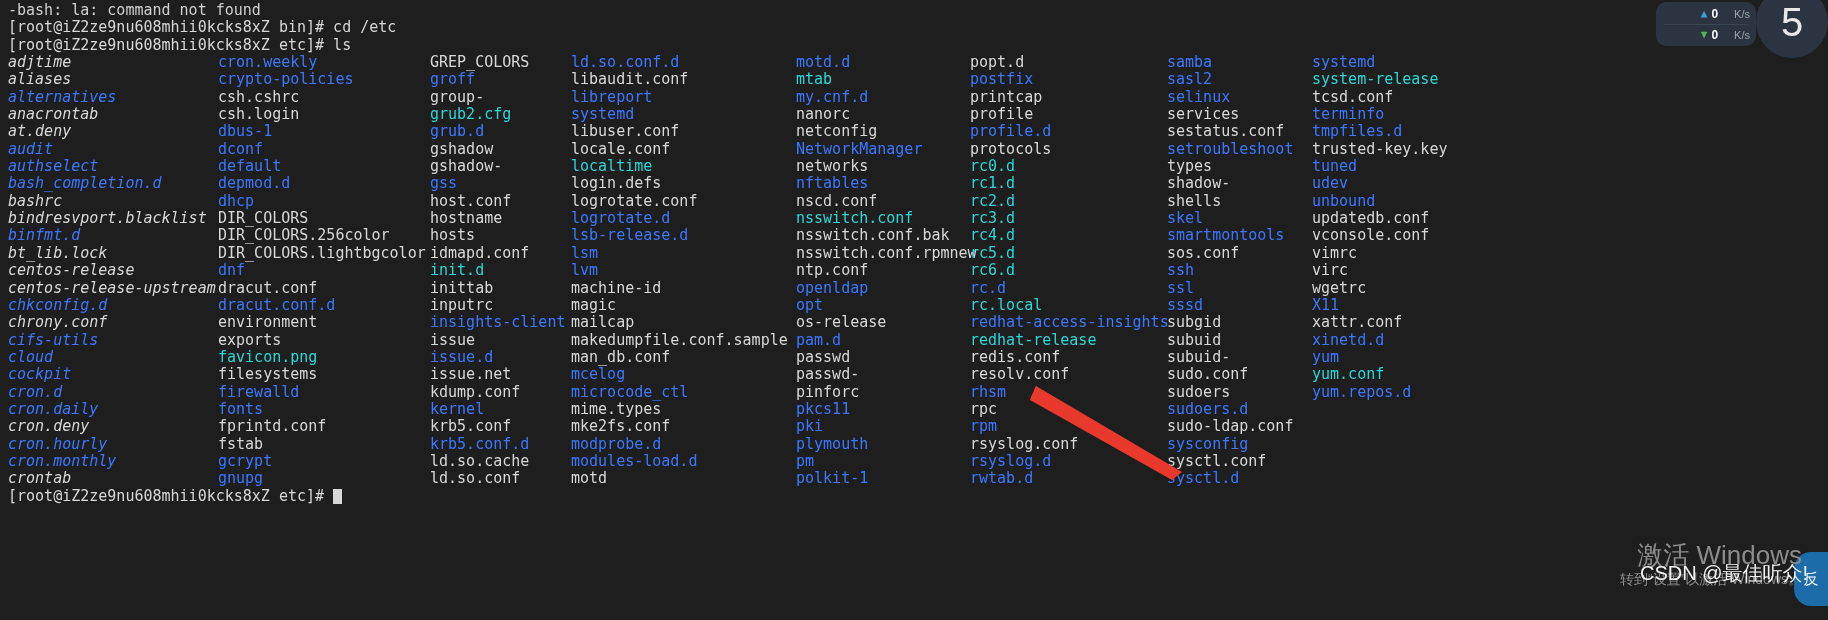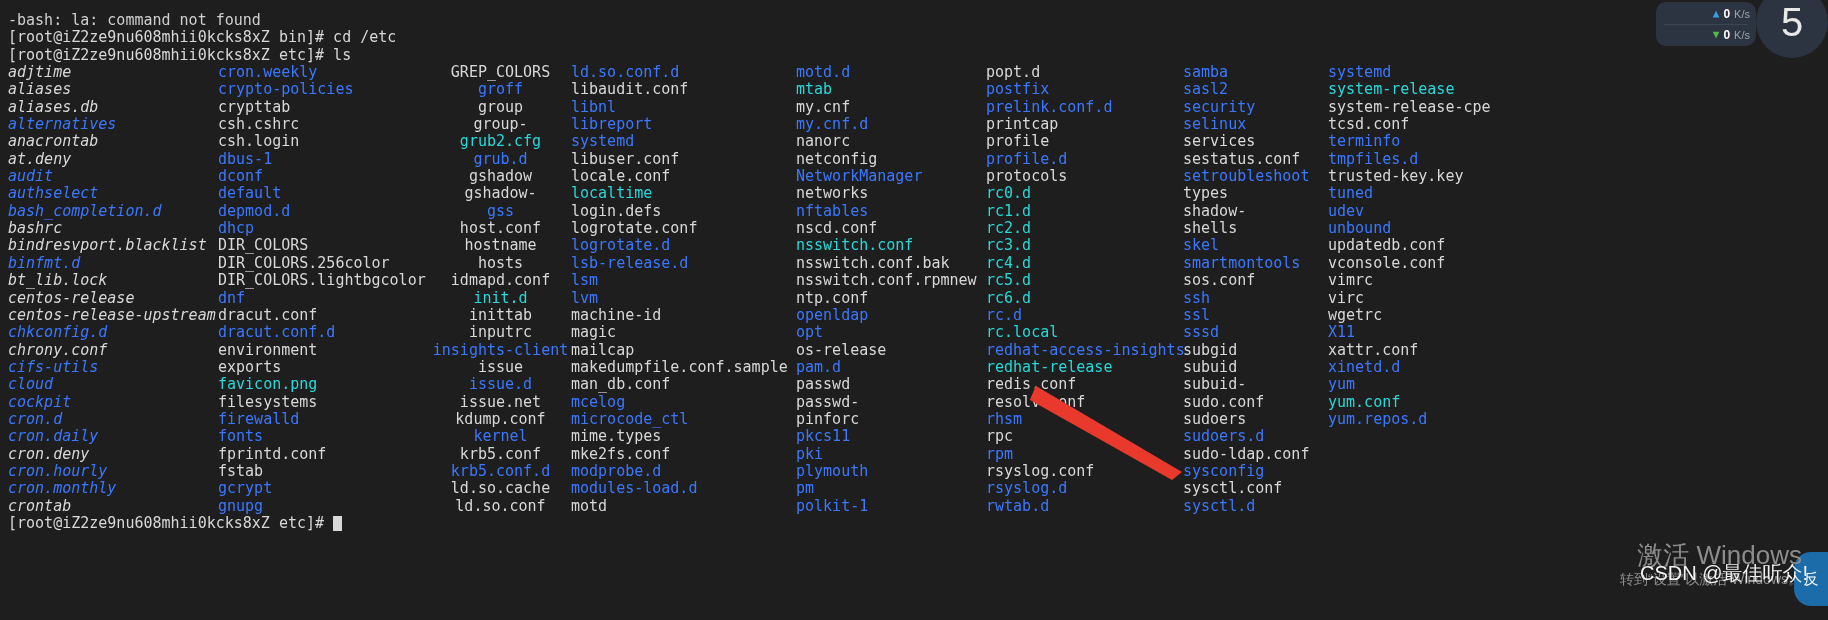--- a/index.html
+++ b/index.html
@@ -8,21 +8,21 @@
     background:#1e1e1e;
     font-family:"DejaVu Sans Mono","Liberation Mono",monospace;
     overflow:hidden;
     position:relative;
   }
   #term{
     position:absolute;
     left:0;top:0;
     width:1828px;height:620px;
     box-sizing:border-box;
-    padding:12px 0 0 8px;
+    padding:2px 0 0 8px;
     background:#1e1e1e;
   }
   
   #leftbar{
     position:absolute;left:0;top:24px;width:3px;height:596px;
     background:#2d7fd3;
   }
   #topstrip{
     position:absolute;left:0;top:0;width:1828px;height:22px;
     background:#212121;
@@ -50,23 +50,23 @@
   }
   .cell{
     display:inline-block;
     vertical-align:top;
     white-space:pre;
     font-size:15px;
     overflow:visible;
   }
   .c0{width:210px;font-style:italic;}
   .c1{width:212px;}
-  .c2{width:141px;text-align:center;}
+  .c2{width:141px;}
   .c3{width:225px;}
-  .c4{width:190px;}
+  .c4{width:174px;}
   .c5{width:197px;}
   .c6{width:145px;}
   .c7{width:200px;}
   .f-file{color:#d8d8d8;}
   .f-dir{color:#3b78ff;}
   .f-link{color:#29d8d8;}
 
   
   .caret{
     display:inline-block;
@@ -98,21 +98,21 @@
   .netrow{
     display:flex;align-items:center;
     height:20px;
     justify-content:flex-end;
     gap:4px;
   }
   .netarrow{font-size:11px;line-height:1;}
   .up{color:#39a0d8;}
   .down{color:#4fb84f;}
   .netval{color:#ffffff;font-size:12px;font-weight:bold;font-family:"Liberation Sans",sans-serif;}
-  .netunit{color:#9aa4ae;font-size:11px;font-family:"Liberation Sans",sans-serif;}
+  .netunit{color:#9aa4ae;font-size:11px;font-family:"Liberation Sans",sans-serif;margin-left:12px;}
   #netdivider{
     height:1px;background:#3c4652;margin:0 2px;
   }
   #bigcircle{
     position:absolute;
     right:0px;top:-14px;
     width:72px;height:72px;
     border-radius:50%;
     background:#2b3440;
     color:#e8e8e8;
@@ -163,21 +163,20 @@
 
 <div id="term">
 
   <div class="line err">-bash: la: command not found</div>
   <div class="line prompt">[root@iZ2ze9nu608mhii0kcks8xZ bin]# cd /etc</div>
   <div class="line prompt">[root@iZ2ze9nu608mhii0kcks8xZ etc]# ls</div>
 
   <div id="grid">
       <div class="row"><span class="cell c0 f-file">adjtime</span><span class="cell c1 f-dir">cron.weekly</span><span class="cell c2 f-file">GREP_COLORS</span><span class="cell c3 f-dir">ld.so.conf.d</span><span class="cell c4 f-dir">motd.d</span><span class="cell c5 f-file">popt.d</span><span class="cell c6 f-dir">samba</span><span class="cell c7 f-dir">systemd</span></div>
       <div class="row"><span class="cell c0 f-file">aliases</span><span class="cell c1 f-dir">crypto-policies</span><span class="cell c2 f-dir">groff</span><span class="cell c3 f-file">libaudit.conf</span><span class="cell c4 f-link">mtab</span><span class="cell c5 f-dir">postfix</span><span class="cell c6 f-dir">sasl2</span><span class="cell c7 f-link">system-release</span></div>
-      <div class="row"><span class="cell c0 f-file">aliases.db</span><span class="cell c1 f-file">crypttab</span><span class="cell c2 f-file">group</span><span class="cell c3 f-dir">libnl</span><span class="cell c4 f-file">my.cnf</span><span class="cell c5 f-dir">prelink.conf.d</span><span class="cell c6 f-dir">security</span><span class="cell c7 f-file">system-release-cpe</span></div>
       <div class="row"><span class="cell c0 f-dir">alternatives</span><span class="cell c1 f-file">csh.cshrc</span><span class="cell c2 f-file">group-</span><span class="cell c3 f-dir">libreport</span><span class="cell c4 f-dir">my.cnf.d</span><span class="cell c5 f-file">printcap</span><span class="cell c6 f-dir">selinux</span><span class="cell c7 f-file">tcsd.conf</span></div>
       <div class="row"><span class="cell c0 f-file">anacrontab</span><span class="cell c1 f-file">csh.login</span><span class="cell c2 f-link">grub2.cfg</span><span class="cell c3 f-dir">systemd</span><span class="cell c4 f-file">nanorc</span><span class="cell c5 f-file">profile</span><span class="cell c6 f-file">services</span><span class="cell c7 f-dir">terminfo</span></div>
       <div class="row"><span class="cell c0 f-file">at.deny</span><span class="cell c1 f-dir">dbus-1</span><span class="cell c2 f-dir">grub.d</span><span class="cell c3 f-file">libuser.conf</span><span class="cell c4 f-file">netconfig</span><span class="cell c5 f-dir">profile.d</span><span class="cell c6 f-file">sestatus.conf</span><span class="cell c7 f-dir">tmpfiles.d</span></div>
       <div class="row"><span class="cell c0 f-dir">audit</span><span class="cell c1 f-dir">dconf</span><span class="cell c2 f-file">gshadow</span><span class="cell c3 f-file">locale.conf</span><span class="cell c4 f-dir">NetworkManager</span><span class="cell c5 f-file">protocols</span><span class="cell c6 f-dir">setroubleshoot</span><span class="cell c7 f-file">trusted-key.key</span></div>
       <div class="row"><span class="cell c0 f-dir">authselect</span><span class="cell c1 f-dir">default</span><span class="cell c2 f-file">gshadow-</span><span class="cell c3 f-link">localtime</span><span class="cell c4 f-file">networks</span><span class="cell c5 f-link">rc0.d</span><span class="cell c6 f-file">types</span><span class="cell c7 f-dir">tuned</span></div>
       <div class="row"><span class="cell c0 f-dir">bash_completion.d</span><span class="cell c1 f-dir">depmod.d</span><span class="cell c2 f-dir">gss</span><span class="cell c3 f-file">login.defs</span><span class="cell c4 f-dir">nftables</span><span class="cell c5 f-link">rc1.d</span><span class="cell c6 f-file">shadow-</span><span class="cell c7 f-dir">udev</span></div>
       <div class="row"><span class="cell c0 f-file">bashrc</span><span class="cell c1 f-dir">dhcp</span><span class="cell c2 f-file">host.conf</span><span class="cell c3 f-file">logrotate.conf</span><span class="cell c4 f-file">nscd.conf</span><span class="cell c5 f-link">rc2.d</span><span class="cell c6 f-file">shells</span><span class="cell c7 f-dir">unbound</span></div>
       <div class="row"><span class="cell c0 f-file">bindresvport.blacklist</span><span class="cell c1 f-file">DIR_COLORS</span><span class="cell c2 f-file">hostname</span><span class="cell c3 f-dir">logrotate.d</span><span class="cell c4 f-link">nsswitch.conf</span><span class="cell c5 f-link">rc3.d</span><span class="cell c6 f-dir">skel</span><span class="cell c7 f-file">updatedb.conf</span></div>
       <div class="row"><span class="cell c0 f-dir">binfmt.d</span><span class="cell c1 f-file">DIR_COLORS.256color</span><span class="cell c2 f-file">hosts</span><span class="cell c3 f-dir">lsb-release.d</span><span class="cell c4 f-file">nsswitch.conf.bak</span><span class="cell c5 f-link">rc4.d</span><span class="cell c6 f-dir">smartmontools</span><span class="cell c7 f-file">vconsole.conf</span></div>
       <div class="row"><span class="cell c0 f-file">bt_lib.lock</span><span class="cell c1 f-file">DIR_COLORS.lightbgcolor</span><span class="cell c2 f-file">idmapd.conf</span><span class="cell c3 f-dir">lsm</span><span class="cell c4 f-file">nsswitch.conf.rpmnew</span><span class="cell c5 f-link">rc5.d</span><span class="cell c6 f-file">sos.conf</span><span class="cell c7 f-file">vimrc</span></div>

